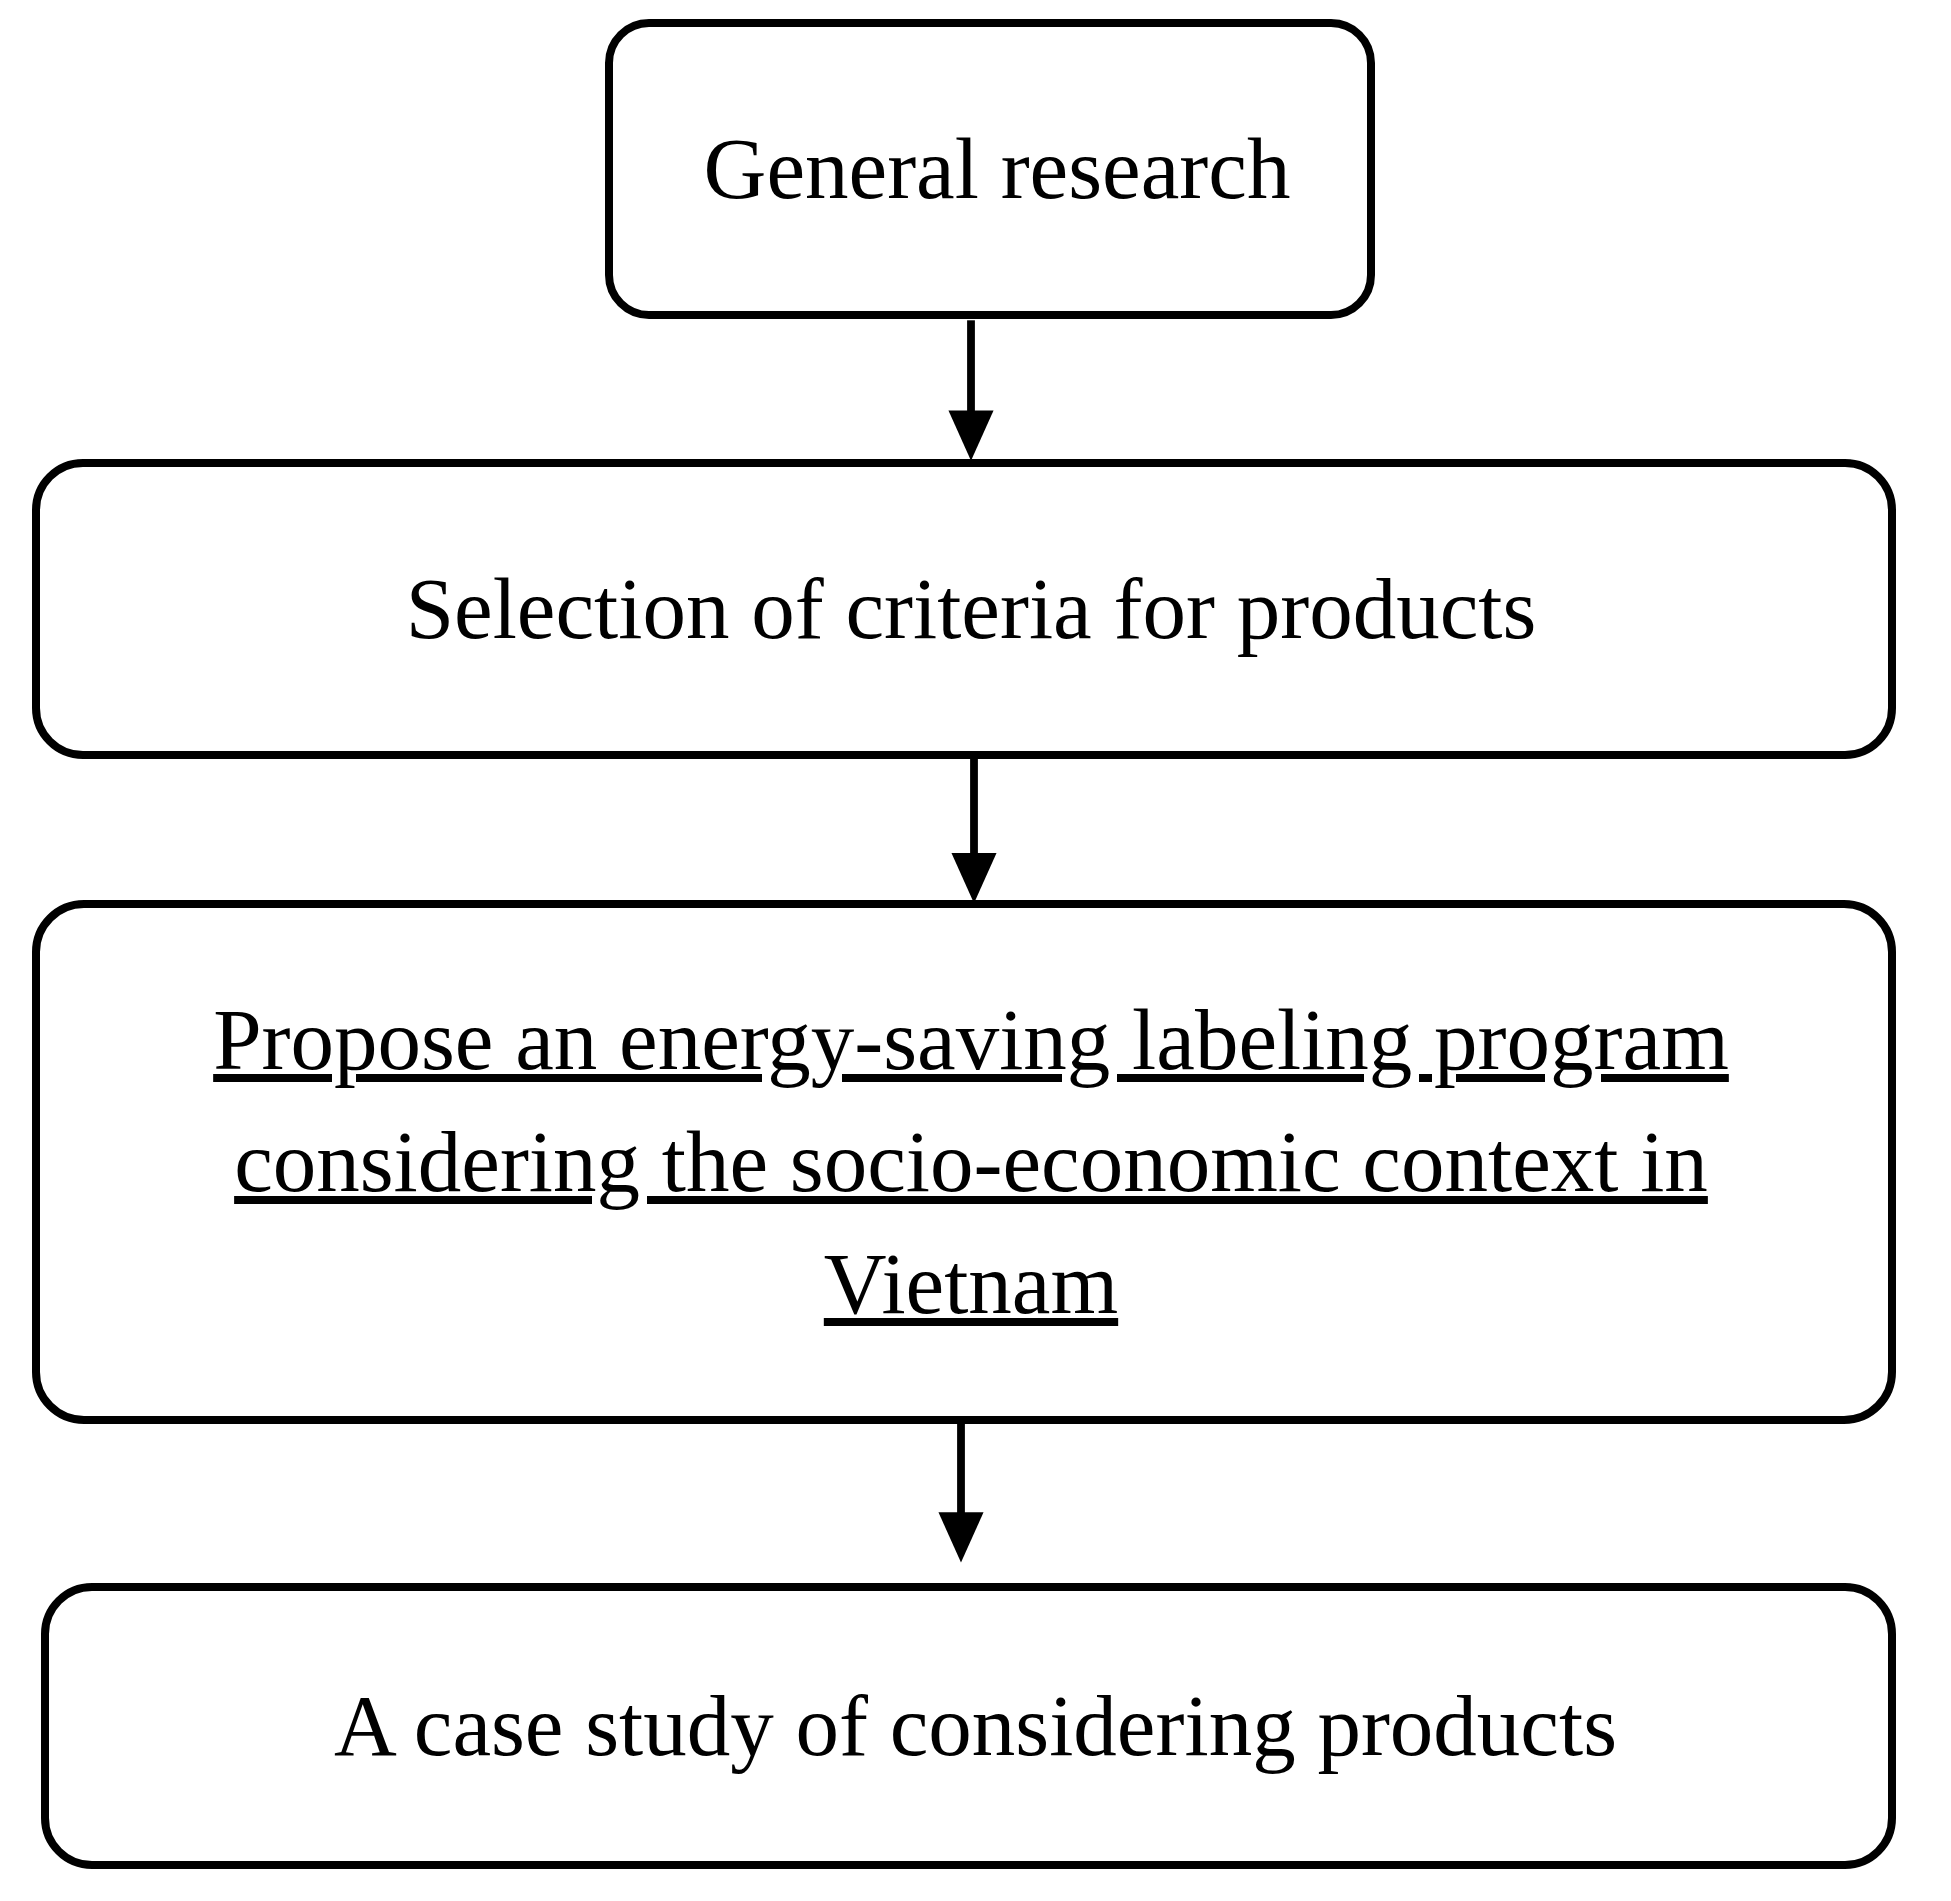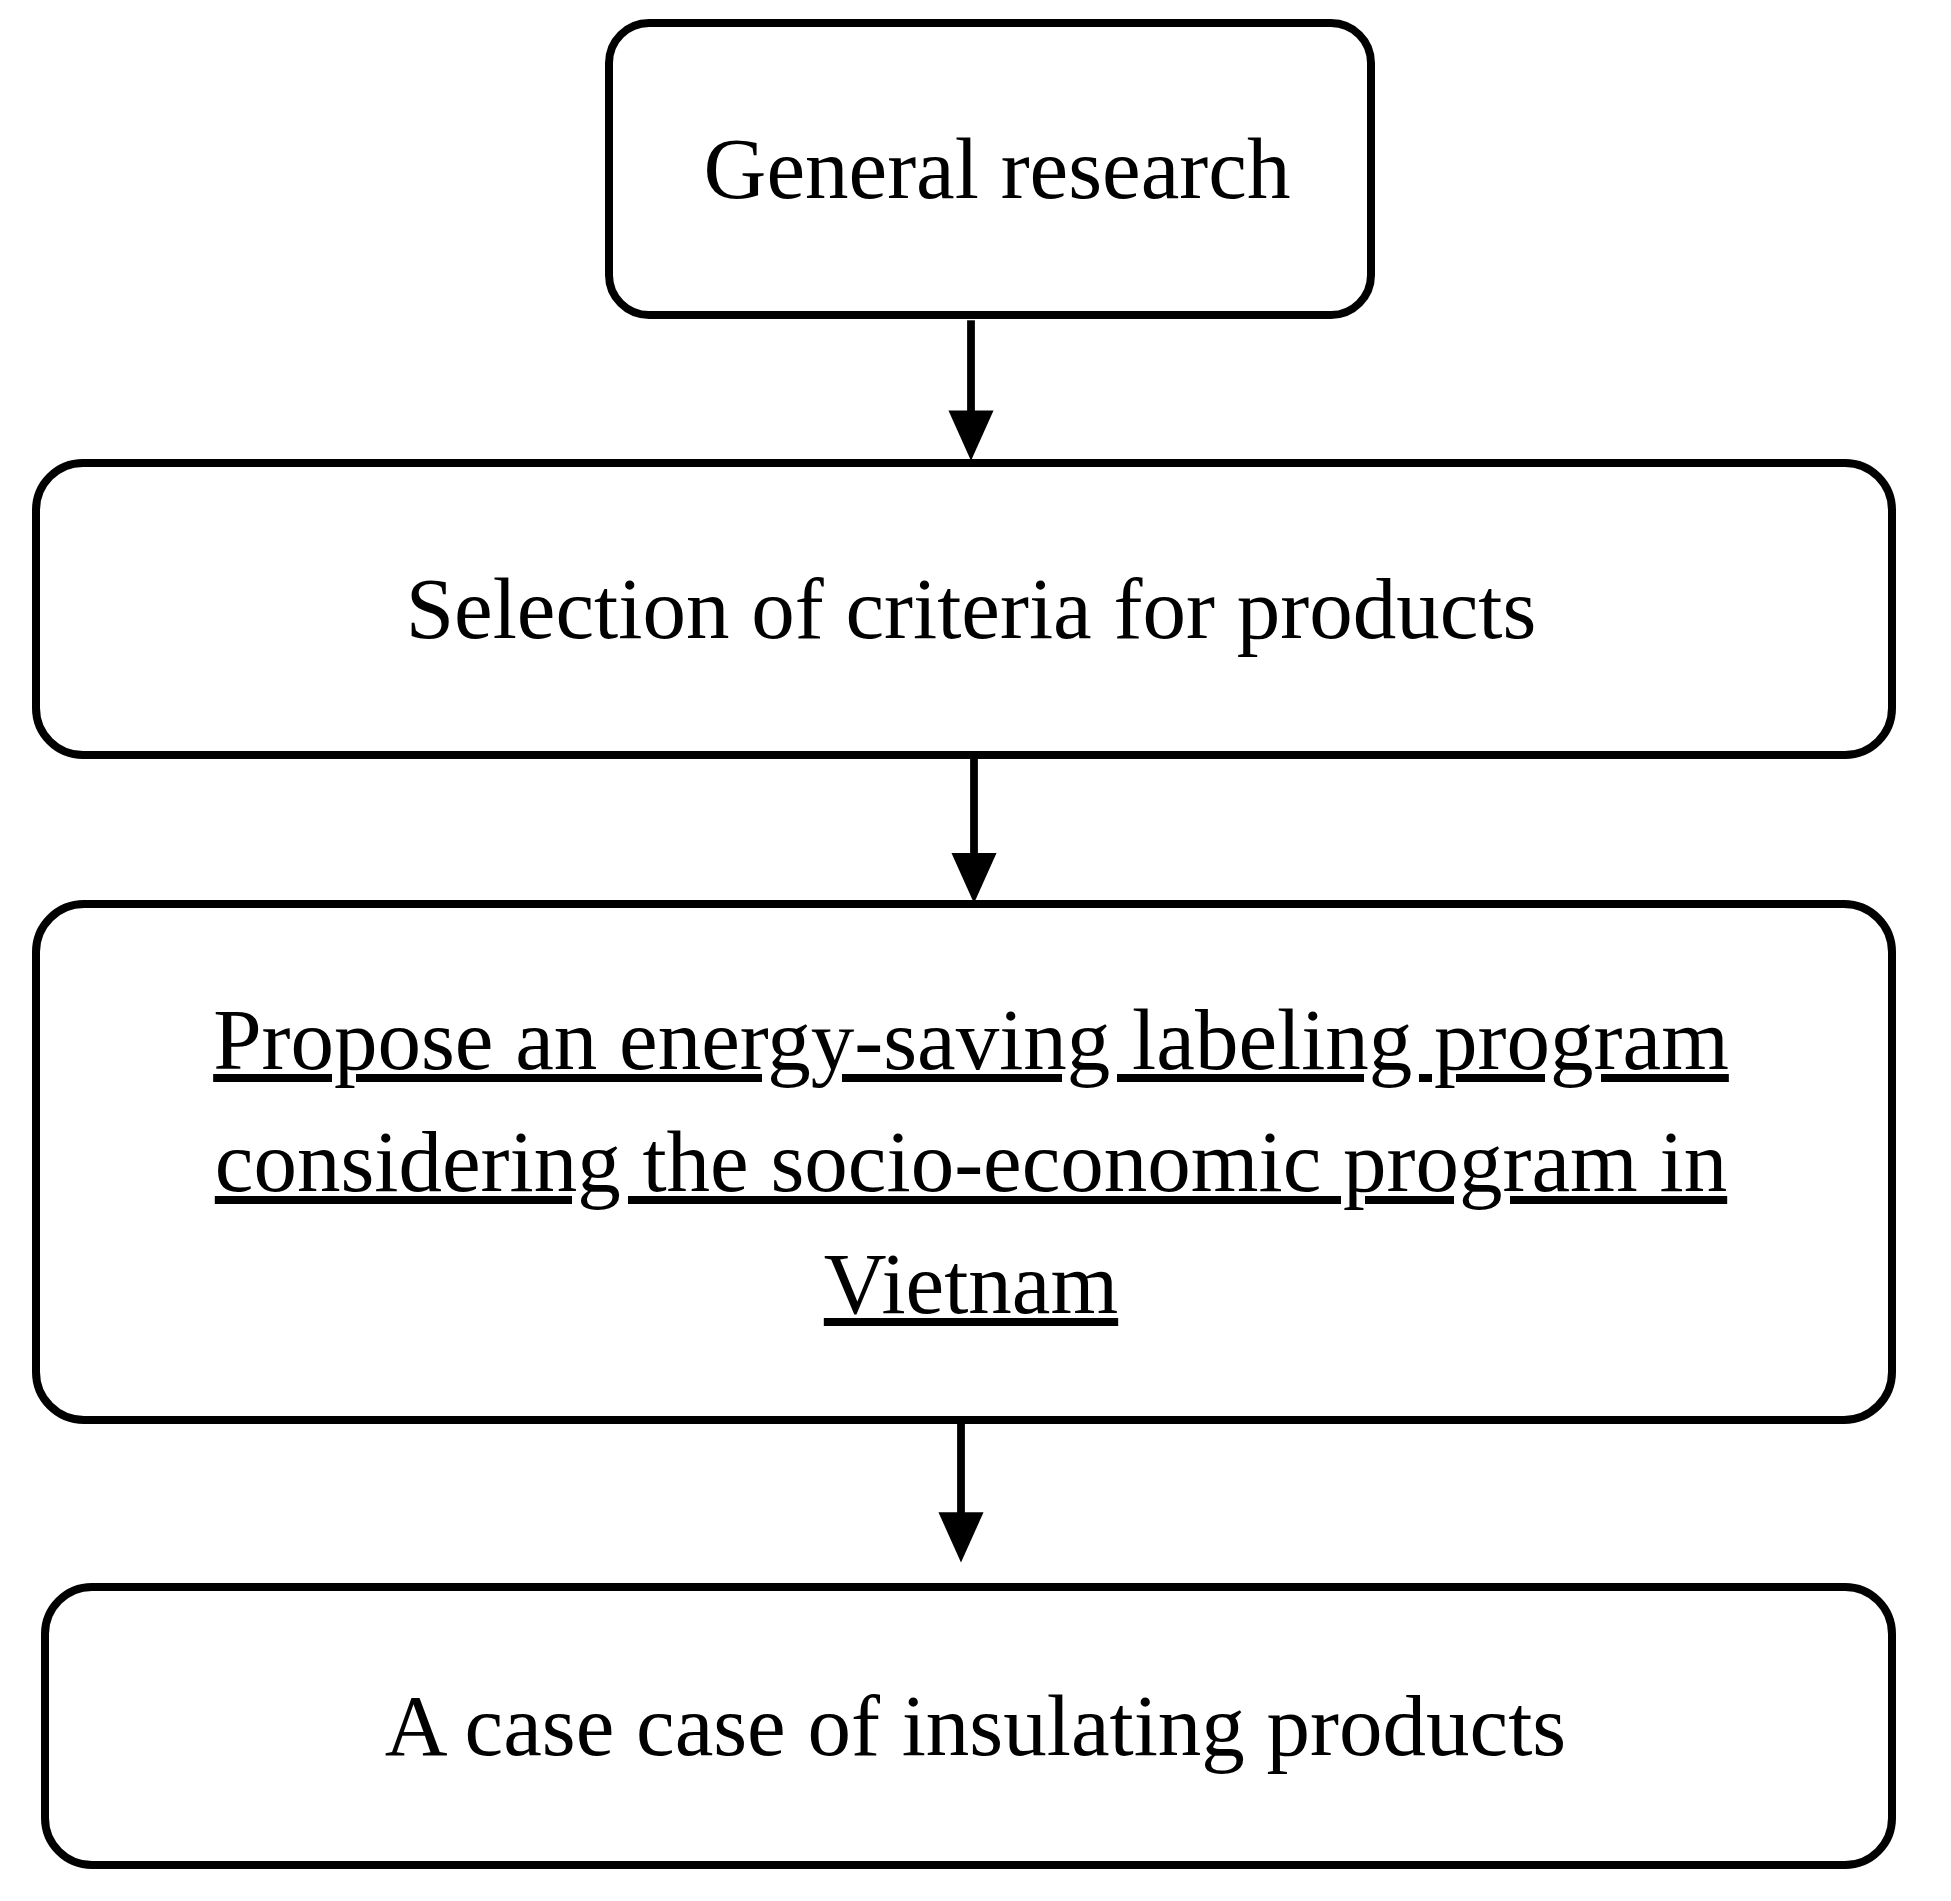--- a/index.html
+++ b/index.html
@@ -73,28 +73,28 @@
   </div>
 
   <svg class="arrow" id="arrow-2" width="52" height="146" viewBox="0 0 60 167">
     <line x1="30" y1="0" x2="30" y2="113" stroke="#000000" stroke-width="9"></line>
     <polygon points="4,109 56,109 30,167" fill="#000000"></polygon>
   </svg>
 
   <div class="node" id="node-3">
     <div class="node-label-multiline">
       <span class="line">Propose an energy-saving labeling program</span>
-      <span class="line">considering the socio-economic program in</span>
+      <span class="line">considering the socio-economic context in</span>
       <span class="line">Vietnam</span>
     </div>
   </div>
 
   <svg class="arrow" id="arrow-3" width="52" height="143" viewBox="0 0 60 164">
     <line x1="30" y1="0" x2="30" y2="110" stroke="#000000" stroke-width="9"></line>
     <polygon points="4,106 56,106 30,164" fill="#000000"></polygon>
   </svg>
 
   <div class="node" id="node-4">
-    <span class="node-label">A case case of insulating products</span>
+    <span class="node-label">A case study of considering products</span>
   </div>
 
 </div>
 
 
 </body></html>

